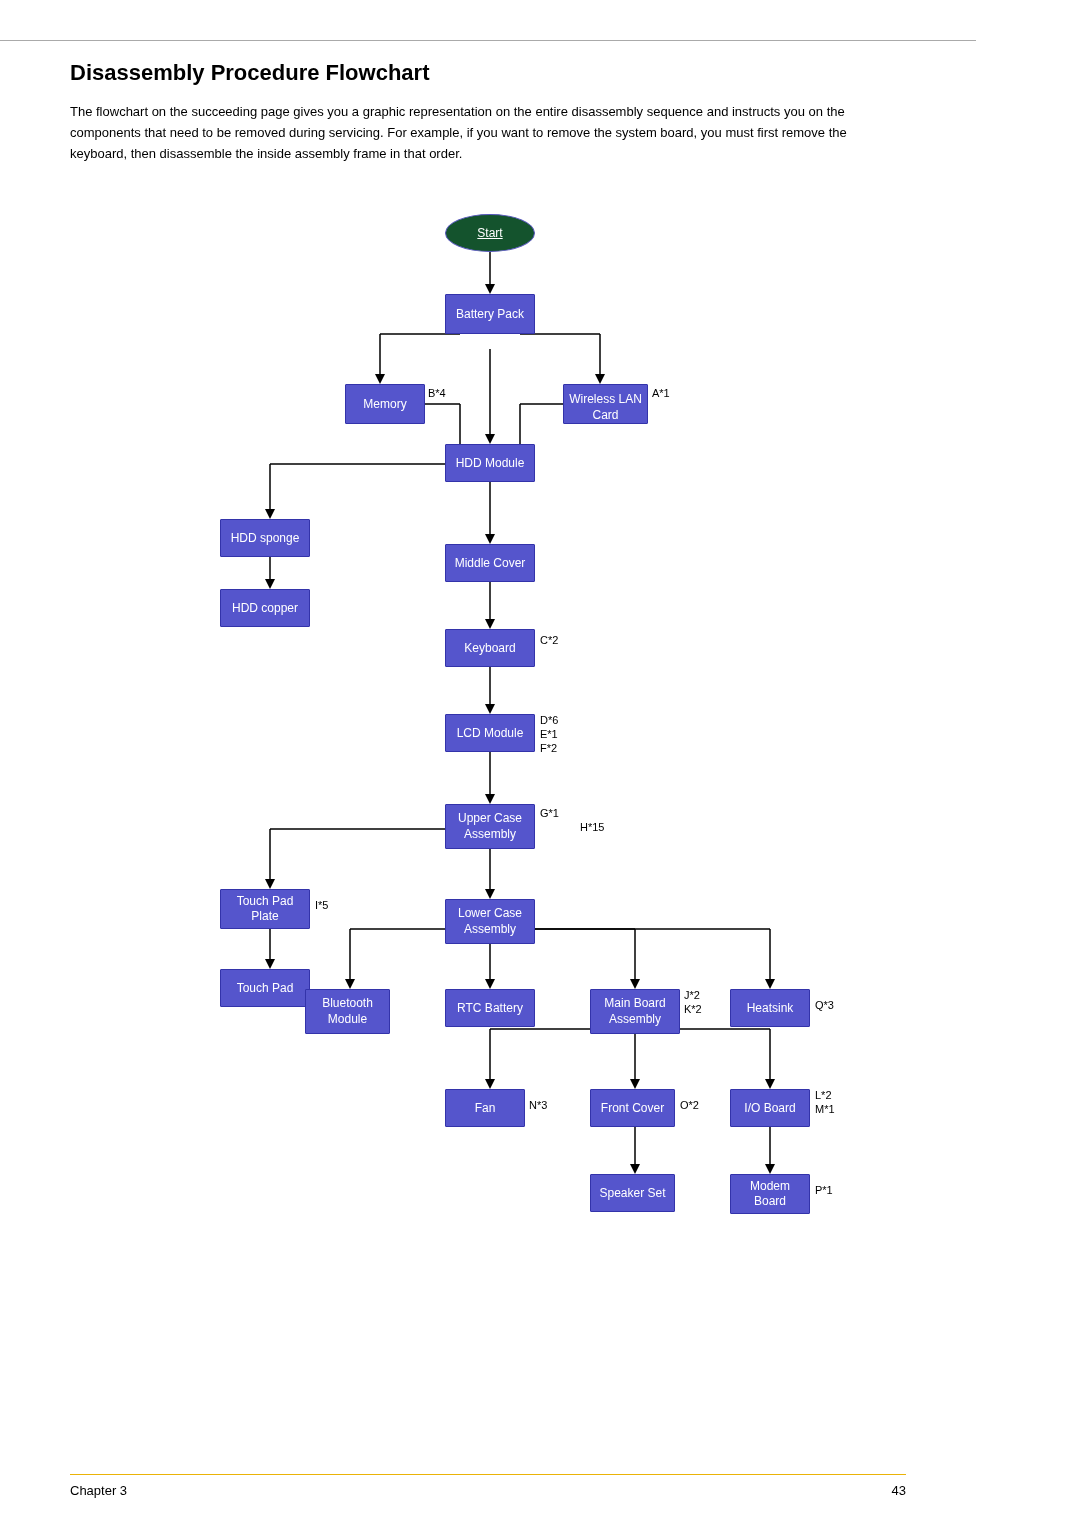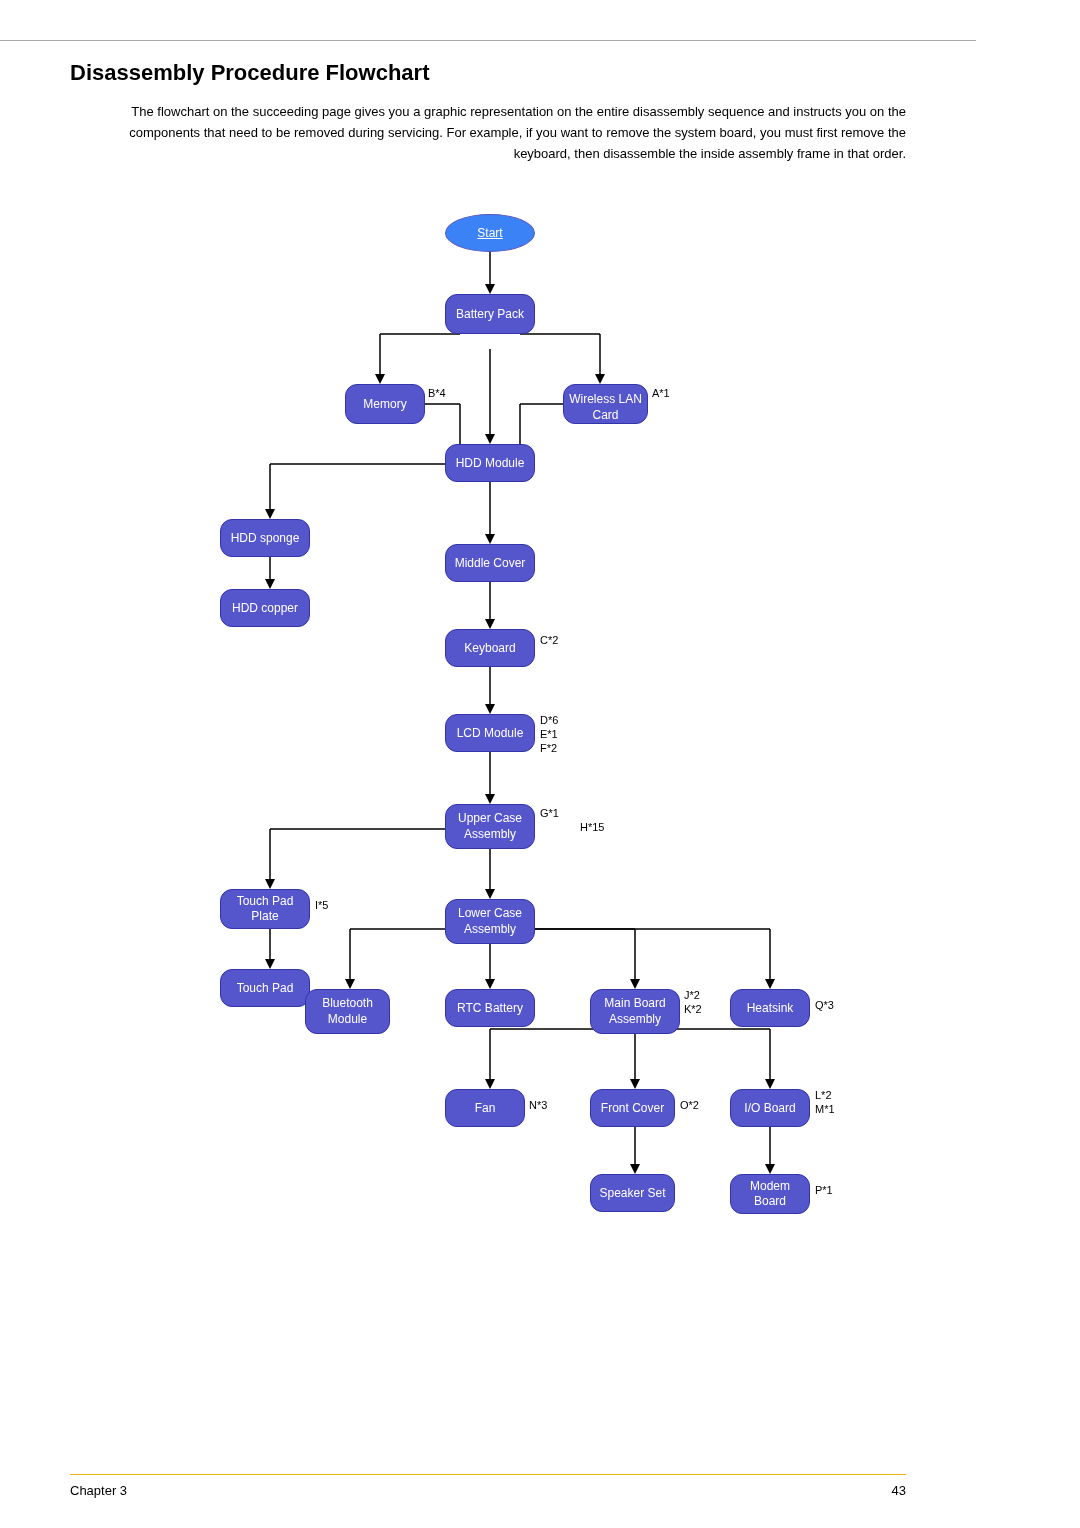--- a/index.html
+++ b/index.html
@@ -29,47 +29,46 @@
     h1 {
       font-size: 22px;
       font-weight: bold;
       margin-bottom: 16px;
     }
     .description {
       font-size: 13px;
       line-height: 1.6;
       margin-bottom: 30px;
       max-width: 860px;
-      text-align: right;
     }
     
     .flowchart {
       position: relative;
       width: 900px;
       margin: 0 auto;
       height: 1130px;
     }
     
     .box {
       position: absolute;
       display: flex;
       align-items: center;
       justify-content: center;
       text-align: center;
       font-size: 12px;
       font-weight: normal;
       color: #fff;
       background: #5555cc;
       border: 1.5px solid #3333aa;
-      border-radius: 12px;
+      border-radius: 1px;
       line-height: 1.3;
     }
     .box.oval {
       border-radius: 50%;
-      background: #3b82f6;
+      background: #14532d;
       border-color: #5555bb;
       text-decoration: underline;
     }
     
     .flowchart svg {
       position: absolute;
       top: 0; left: 0;
       width: 100%;
       height: 100%;
       pointer-events: none;

